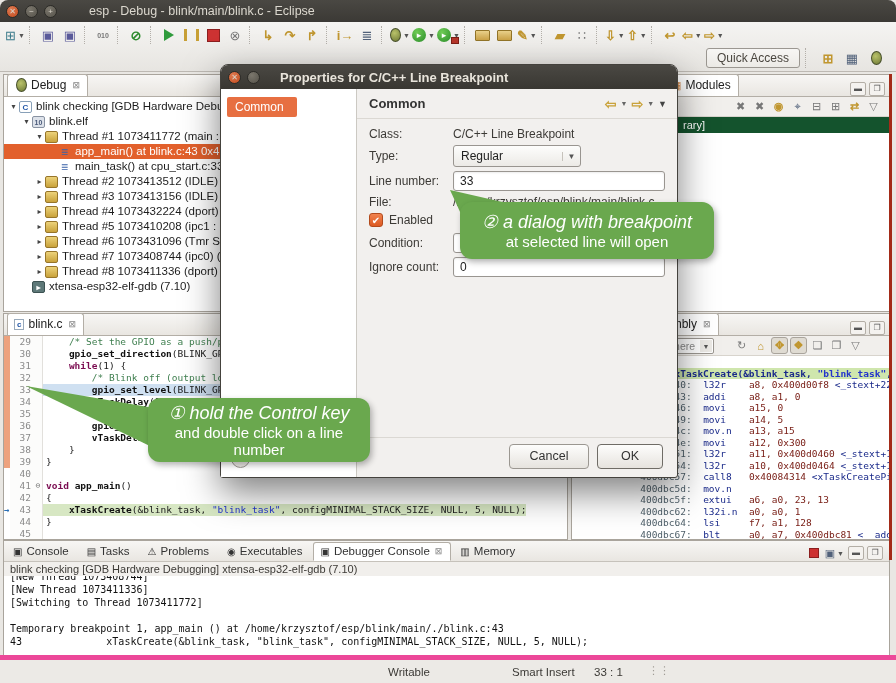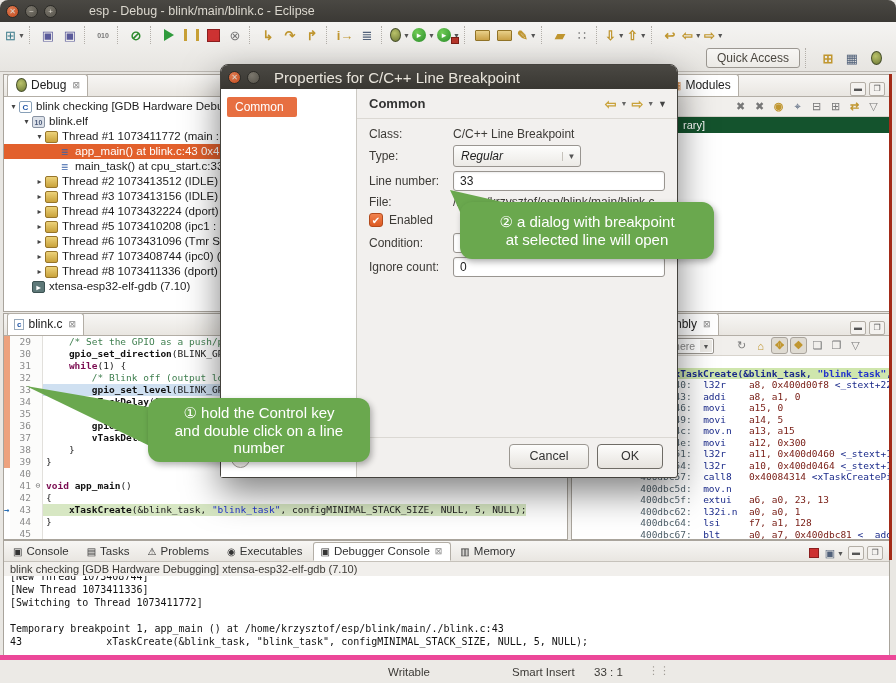--- a/index.html
+++ b/index.html
@@ -108,50 +108,50 @@
   .con-body .crow:nth-of-type(1) { margin-top:-6px; }
 
   
   .statusbar { position:absolute; left:0; top:655px; width:896px; height:40px; background:#eceae6; border-top:5px solid #ec4899; font-size:11.5px; color:#3c3a36; }
   .sb-item { position:absolute; top:6px; }
   .sb-dots { position:absolute; top:4px; color:#a09c95; font-size:11px; }
 
   
   .dialog { position:absolute; left:220px; top:64px; width:458px; height:414px; background:#f2f0ee; border:1px solid #44423d; border-radius:8px 8px 3px 3px; box-shadow:0 14px 36px rgba(0,0,0,.5); z-index:50; }
   .dlg-title { height:24px; background:linear-gradient(#4a4843,#393732); border-radius:7px 7px 0 0; display:flex; align-items:center; }
-  .dlg-title .titletext { margin-left:14px; font-size:15px; color:#e8e4db; }
+  .dlg-title .titletext { margin-left:20px; font-size:13px; color:#e8e4db;font-weight:bold; }
   .dlg-body { display:flex; height:calc(100% - 24px); }
   .dlg-side { width:136px; background:#fff; border-right:1px solid #ccc9c3; padding:8px 6px; }
   .side-item { height:20px; background:#e76f41; color:#fff; font-size:12px; line-height:20px; padding-left:8px; border-radius:2px; width:70px; }
   .dlg-content { flex:1; position:relative; }
   .dlg-header { display:flex; align-items:center; height:30px; border-bottom:1px solid #dbd8d3; padding:0 10px 0 12px; }
   .dlg-header .hname { font-size:13px; font-weight:bold; color:#333; }
   .navarrows { margin-left:auto; display:flex; align-items:center; }
   .navarrows span { margin-left:4px; }
   .na-gold { color:#c9a23b; font-size:14px; font-weight:bold; }
   .na-dd { color:#666; font-size:7px; }
   .dlg-form { padding:8px 12px; }
   .frow { display:flex; align-items:center; margin-bottom:4px; }
   .flabel { width:84px; font-size:12px; color:#3c3a36; flex:none; }
   .fvalue { font-size:12px; color:#3c3a36; }
   .finput { flex:1; height:20px; border:1px solid #999590; border-radius:3px; background:#fff; font-size:12px; color:#222; padding:0 6px; font-family:"Liberation Sans",sans-serif; box-shadow:inset 0 1px 2px rgba(0,0,0,.08); }
   .fcombo { width:128px; height:22px; border:1px solid #999590; border-radius:3px; background:linear-gradient(#fdfdfc,#eceae6); display:flex; align-items:center; font-size:12px; color:#222; }
-  .fcombo .cval { flex:1; padding-left:7px;font-style:italic; }
+  .fcombo .cval { flex:1; padding-left:7px; }
   .fcombo .cdd { width:18px; text-align:center; border-left:1px solid #c6c2bb; font-size:8px; color:#555; }
   .chkrow { margin:2px 0 6px 0; }
   .chk { width:14px; height:14px; background:linear-gradient(#f0824e,#dd5a22); border:1px solid #b34a1c; border-radius:3px; color:#fff; font-size:10px; line-height:13px; text-align:center; margin-right:6px; flex:none; }
   .dlg-foot { position:absolute; left:0; bottom:0; width:100%; height:40px; border-top:1px solid #dbd8d3; }
   .helpbtn { position:absolute; left:10px; bottom:9px; width:19px; height:19px; border-radius:50%; border:1px solid #9b9791; background:linear-gradient(#fdfdfc,#e9e6e1); color:#555; font-size:11px; text-align:center; line-height:17px; }
   .btn { position:absolute; bottom:8px; height:25px; border:1px solid #9b9791; border-radius:4px; background:linear-gradient(#fdfdfc,#e6e3de); font-size:12.5px; color:#333; text-align:center; line-height:23px; }
   .btn.cancel { right:88px; width:80px; }
   .btn.ok { right:14px; width:66px; border-color:#6f6c66; }
 
   
   .callout { position:absolute; background:#6aa84e; color:#fff; border-radius:12px; z-index:60; display:flex; flex-direction:column; align-items:center; justify-content:center; box-shadow:2px 3px 6px rgba(0,0,0,.3); text-align:center; }
-  .callout .cl1 { font-size:15px; }
+  .callout .cl1 { font-size:18px;font-style:italic; }
   .callout .cl2 { font-size:15px; }
   .tailsvg { position:absolute; z-index:59; }
 
   .rededge { position:absolute; left:889px; top:74px; width:3px; height:486px; background:#a32b18; }
 </style>
 </head>
 <body>
 
 <div class="screen">
 

